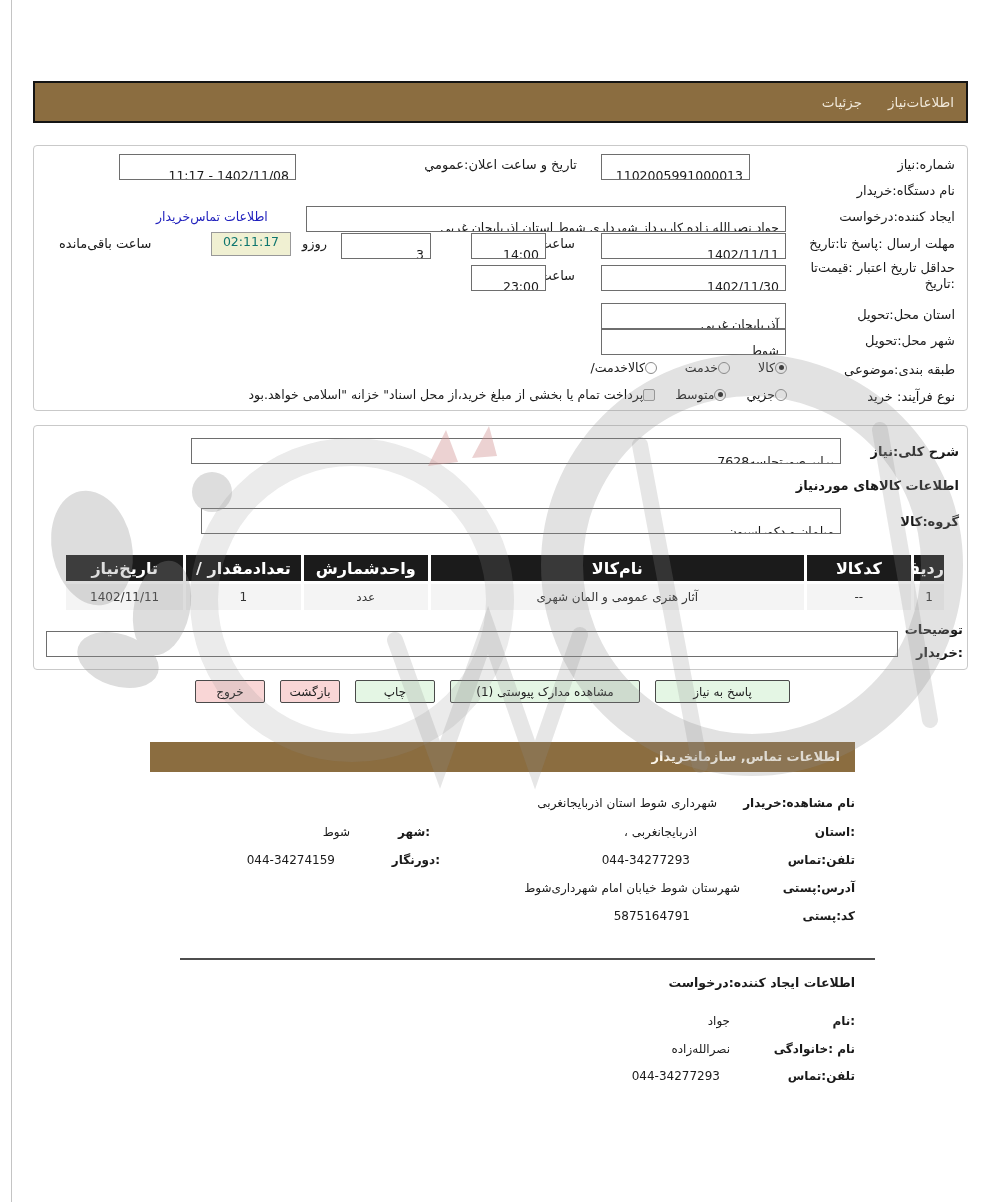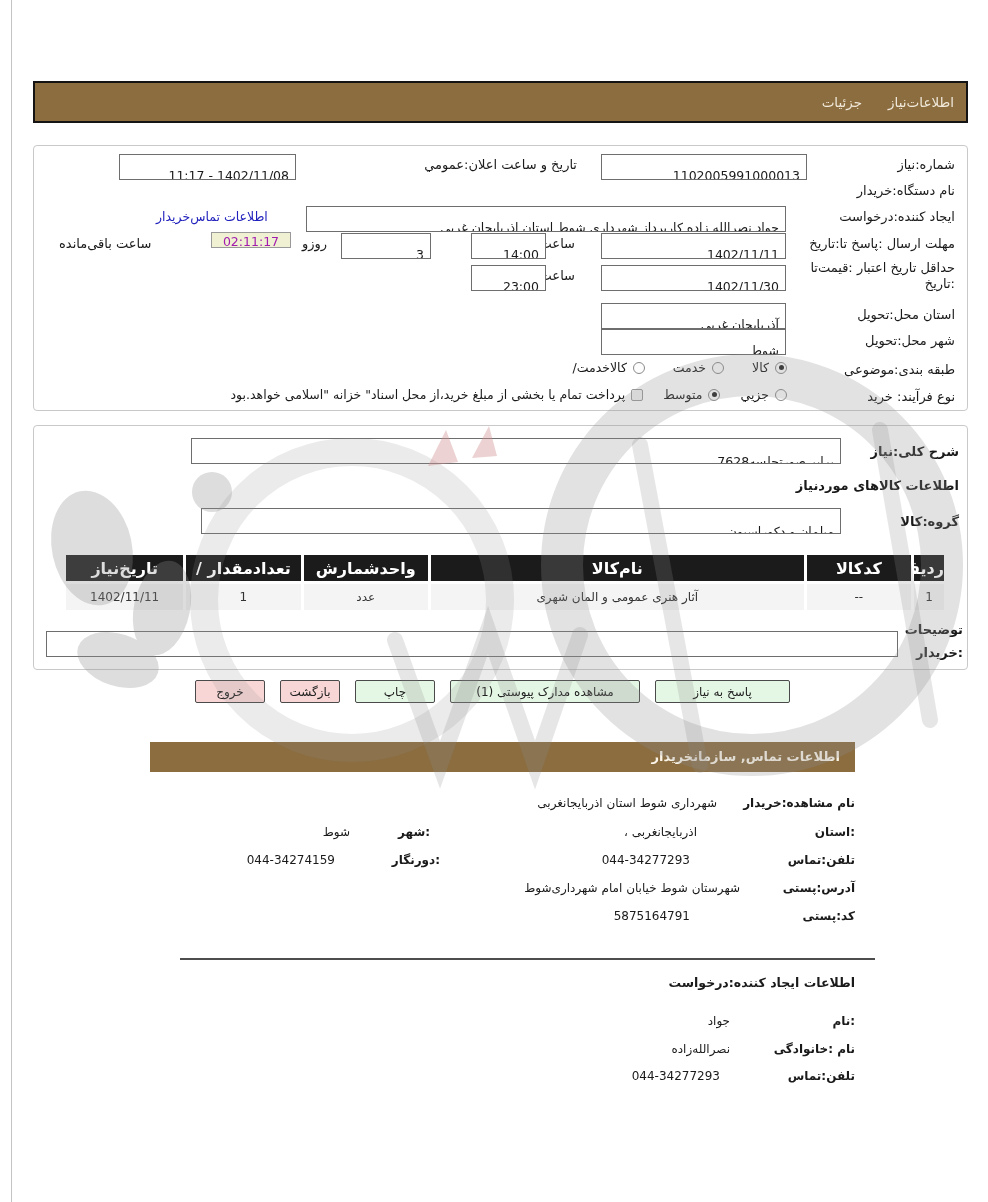--- a/index.html
+++ b/index.html
@@ -12,24 +12,24 @@
          font-size:12.5px;padding:12px 6px;text-align:right;white-space:nowrap;overflow:hidden}
   .panel{position:absolute;background:#fff;border:1px solid #c9c9c9;border-radius:4px}
   .tabbar{position:absolute;left:33px;top:81px;width:935px;height:42px;background:#8b6d40;border:2px solid #141414}
   .tabbar .tabs{position:absolute;right:12px;top:0;height:100%;display:flex;align-items:center;gap:26px;
                 color:#f1e9da;font-size:13.5px}
   .link{position:absolute;color:#2121bd;font-size:12.5px;white-space:nowrap;cursor:pointer}
   .radio{display:inline-block;width:12px;height:12px;border:1px solid #8a8a8a;border-radius:50%;
          background:#fdfdfd;position:relative;flex:none}
   .radio.on::after{content:"";position:absolute;inset:2.5px;background:#222;border-radius:50%}
   .checkbox{display:inline-block;width:12px;height:12px;border:1px solid #9a9a9a;border-radius:2px;background:#f2f2f2;flex:none}
-  .opt{display:inline-flex;align-items:center;gap:6px;white-space:nowrap;font-size:12.5px}
+  .opt{display:inline-flex;align-items:center;white-space:nowrap;font-size:12.5px}
   .optgroup{position:absolute;display:flex;align-items:center}
-  .countdown{position:absolute;background:#f0f0d2;border:1px solid #999;height:16px;line-height:18px;
-             width:80px;text-align:center;font-size:12.5px;color:#a21caf}
+  .countdown{position:absolute;background:#f0f0d2;border:1px solid #999;height:24px;line-height:18px;
+             width:80px;text-align:center;font-size:12.5px;color:#0f766e}
   .tbl{border-collapse:separate;border-spacing:3px 3px;table-layout:fixed;position:absolute}
   .tbl th{background:#1b1b1b;color:#fff;font-size:16px;font-weight:bold;height:26px;text-align:center;overflow:hidden;white-space:nowrap}
   .tbl td{background:#f4f4f4;color:#333;font-size:12px;height:26px;text-align:center;overflow:hidden;white-space:nowrap}
   .btn{height:23px;border:1px solid #4a4a4a;border-radius:2px;font-family:"DejaVu Sans",sans-serif;
        font-size:12px;color:#222;cursor:pointer;white-space:nowrap}
   .btn.green{background:#e4f6e4}
   .btn.pink{background:#f9d6d6}
   .toolbar{position:absolute;top:680px;right:198px;display:flex;gap:15px;direction:rtl}
   .secheader{position:absolute;left:150px;top:742px;width:705px;height:30px;background:#8b6d40;
              color:#fbf5e9;font-weight:bold;font-size:13px;line-height:30px;padding-right:15px}
@@ -47,21 +47,21 @@
 <div class="tabbar">
   <div class="tabs">
     <span>اطلاعات‌نیاز</span>
     <span>جزئیات</span>
   </div>
 </div>
 
 <div class="panel" style="left:33px;top:145px;width:935px;height:266px">
 
   <span class="lbl" style="right:12px;top:11px">شماره:نیاز</span>
-  <div class="field" style="left:567px;top:8px;width:206px">1102005991000013</div>
+  <div class="field" style="left:567px;top:8px;width:149px">1102005991000013</div>
   <span class="lbl" style="right:390px;top:11px">تاریخ و ساعت اعلان:عمومي</span>
   <div class="field" style="left:85px;top:8px;width:177px">1402/11/08 - 11:17</div>
 
   <span class="lbl" style="right:12px;top:37px">نام دستگاه:خریدار</span>
 
   <span class="lbl" style="right:12px;top:63px">ایجاد کننده:درخواست</span>
   <div class="field" style="left:272px;top:60px;width:480px">جواد نصرالله زاده کارپرداز شهرداری شوط استان اذربایجان غربی</div>
   <span class="link" style="left:122px;top:63px">اطلاعات تماس‌خریدار</span>
 
   <span class="lbl" style="right:12px;top:90px">مهلت ارسال :پاسخ تا:تاریخ</span>

